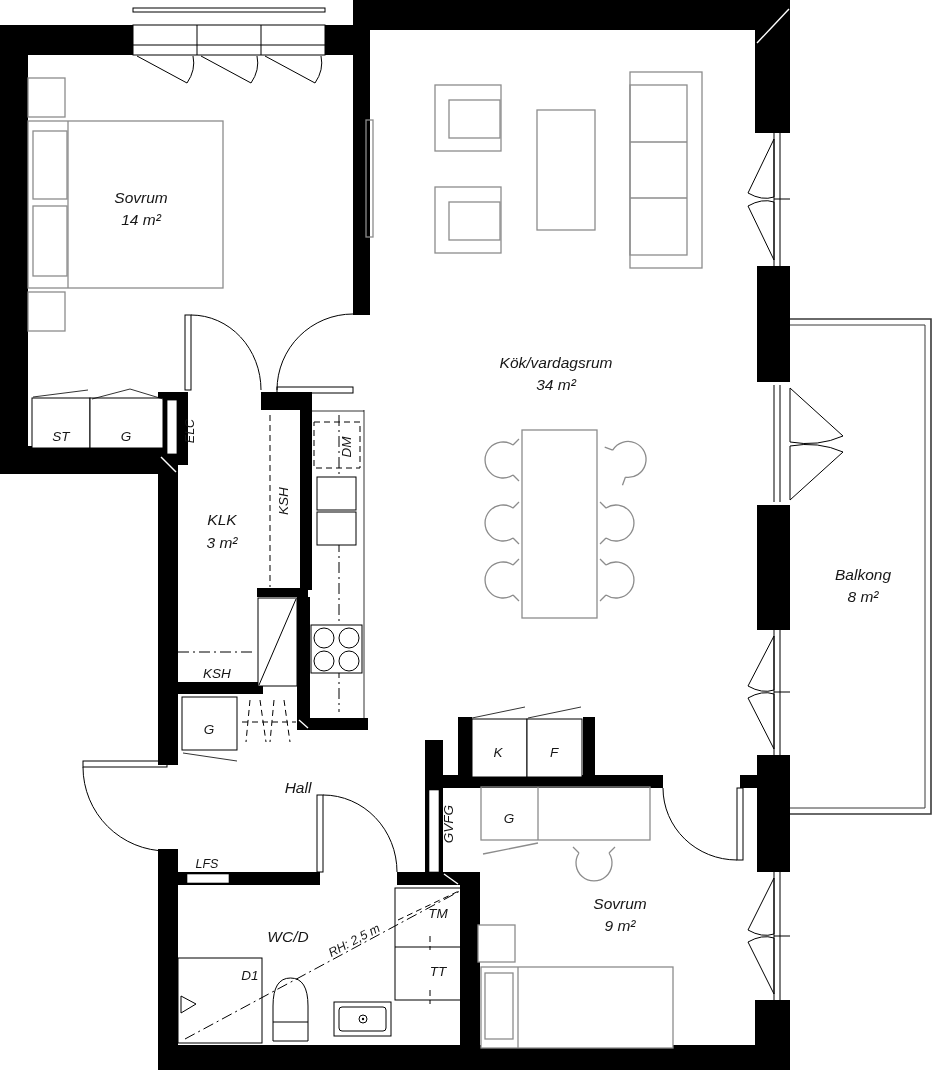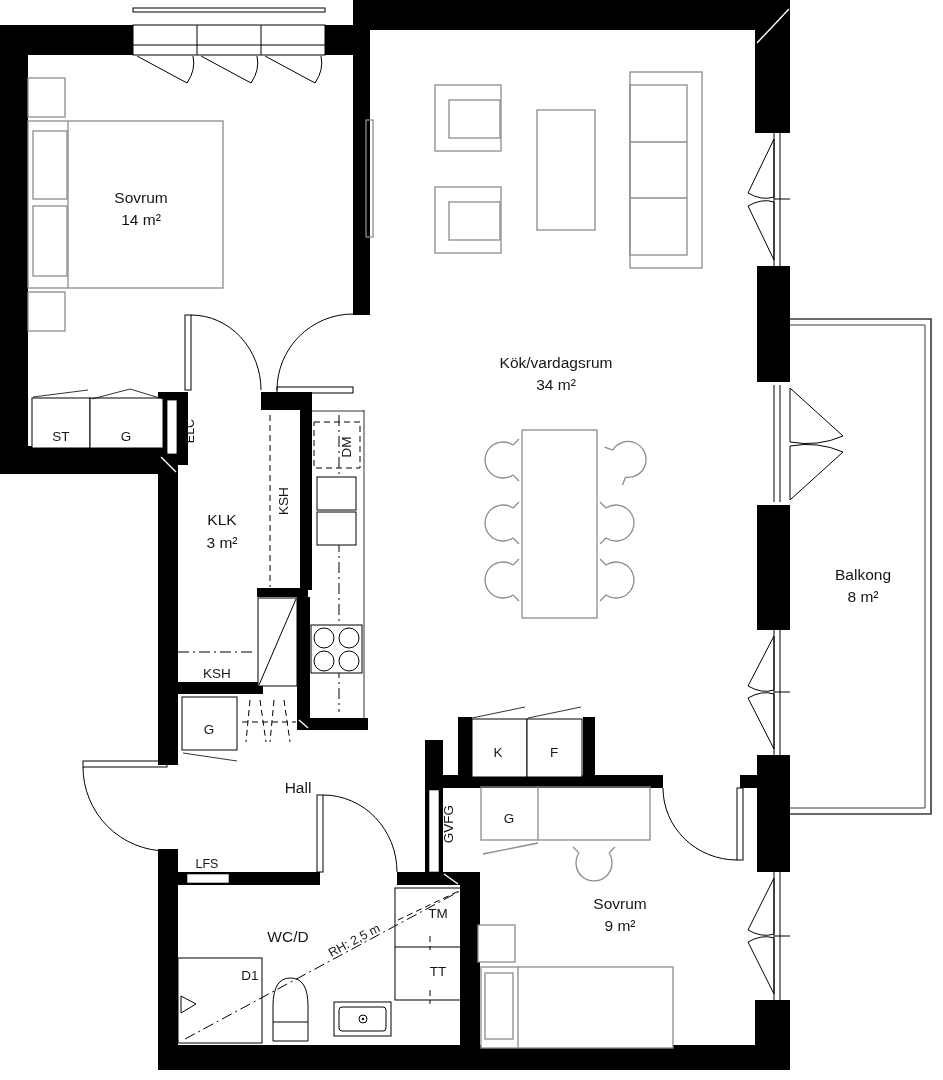--- a/index.html
+++ b/index.html
@@ -1,16 +1,16 @@
 <!DOCTYPE html>
 <html><head>
 <meta charset="utf-8">
 <style>
   html,body{margin:0;padding:0;background:#ffffff;}
-  .plan{position:relative;width:943px;height:1080px;background:#ffffff;overflow:hidden;}
+  .plan{position:relative;width:943px;height:1080px;background:#ffffff;overflow:hidden;font-style:italic;}
   svg text{font-family:"Liberation Sans","DejaVu Sans",sans-serif;fill:#161616;text-anchor:middle;}
   .lbl15{font-size:15.5px;}
   .lbl13{font-size:13.5px;}
   .lbl12{font-size:12.5px;}
   .wall{fill:#000;stroke:none;}
   .thin{fill:none;stroke:#000;stroke-width:1;}
   .thin08{fill:none;stroke:#000;stroke-width:0.8;}
   .fixt{fill:#ffffff;stroke:#000;stroke-width:1;}
   .furn{fill:none;stroke:#8c8c8c;stroke-width:1.3;}
   .furnw{fill:#ffffff;stroke:#8c8c8c;stroke-width:1.3;}

